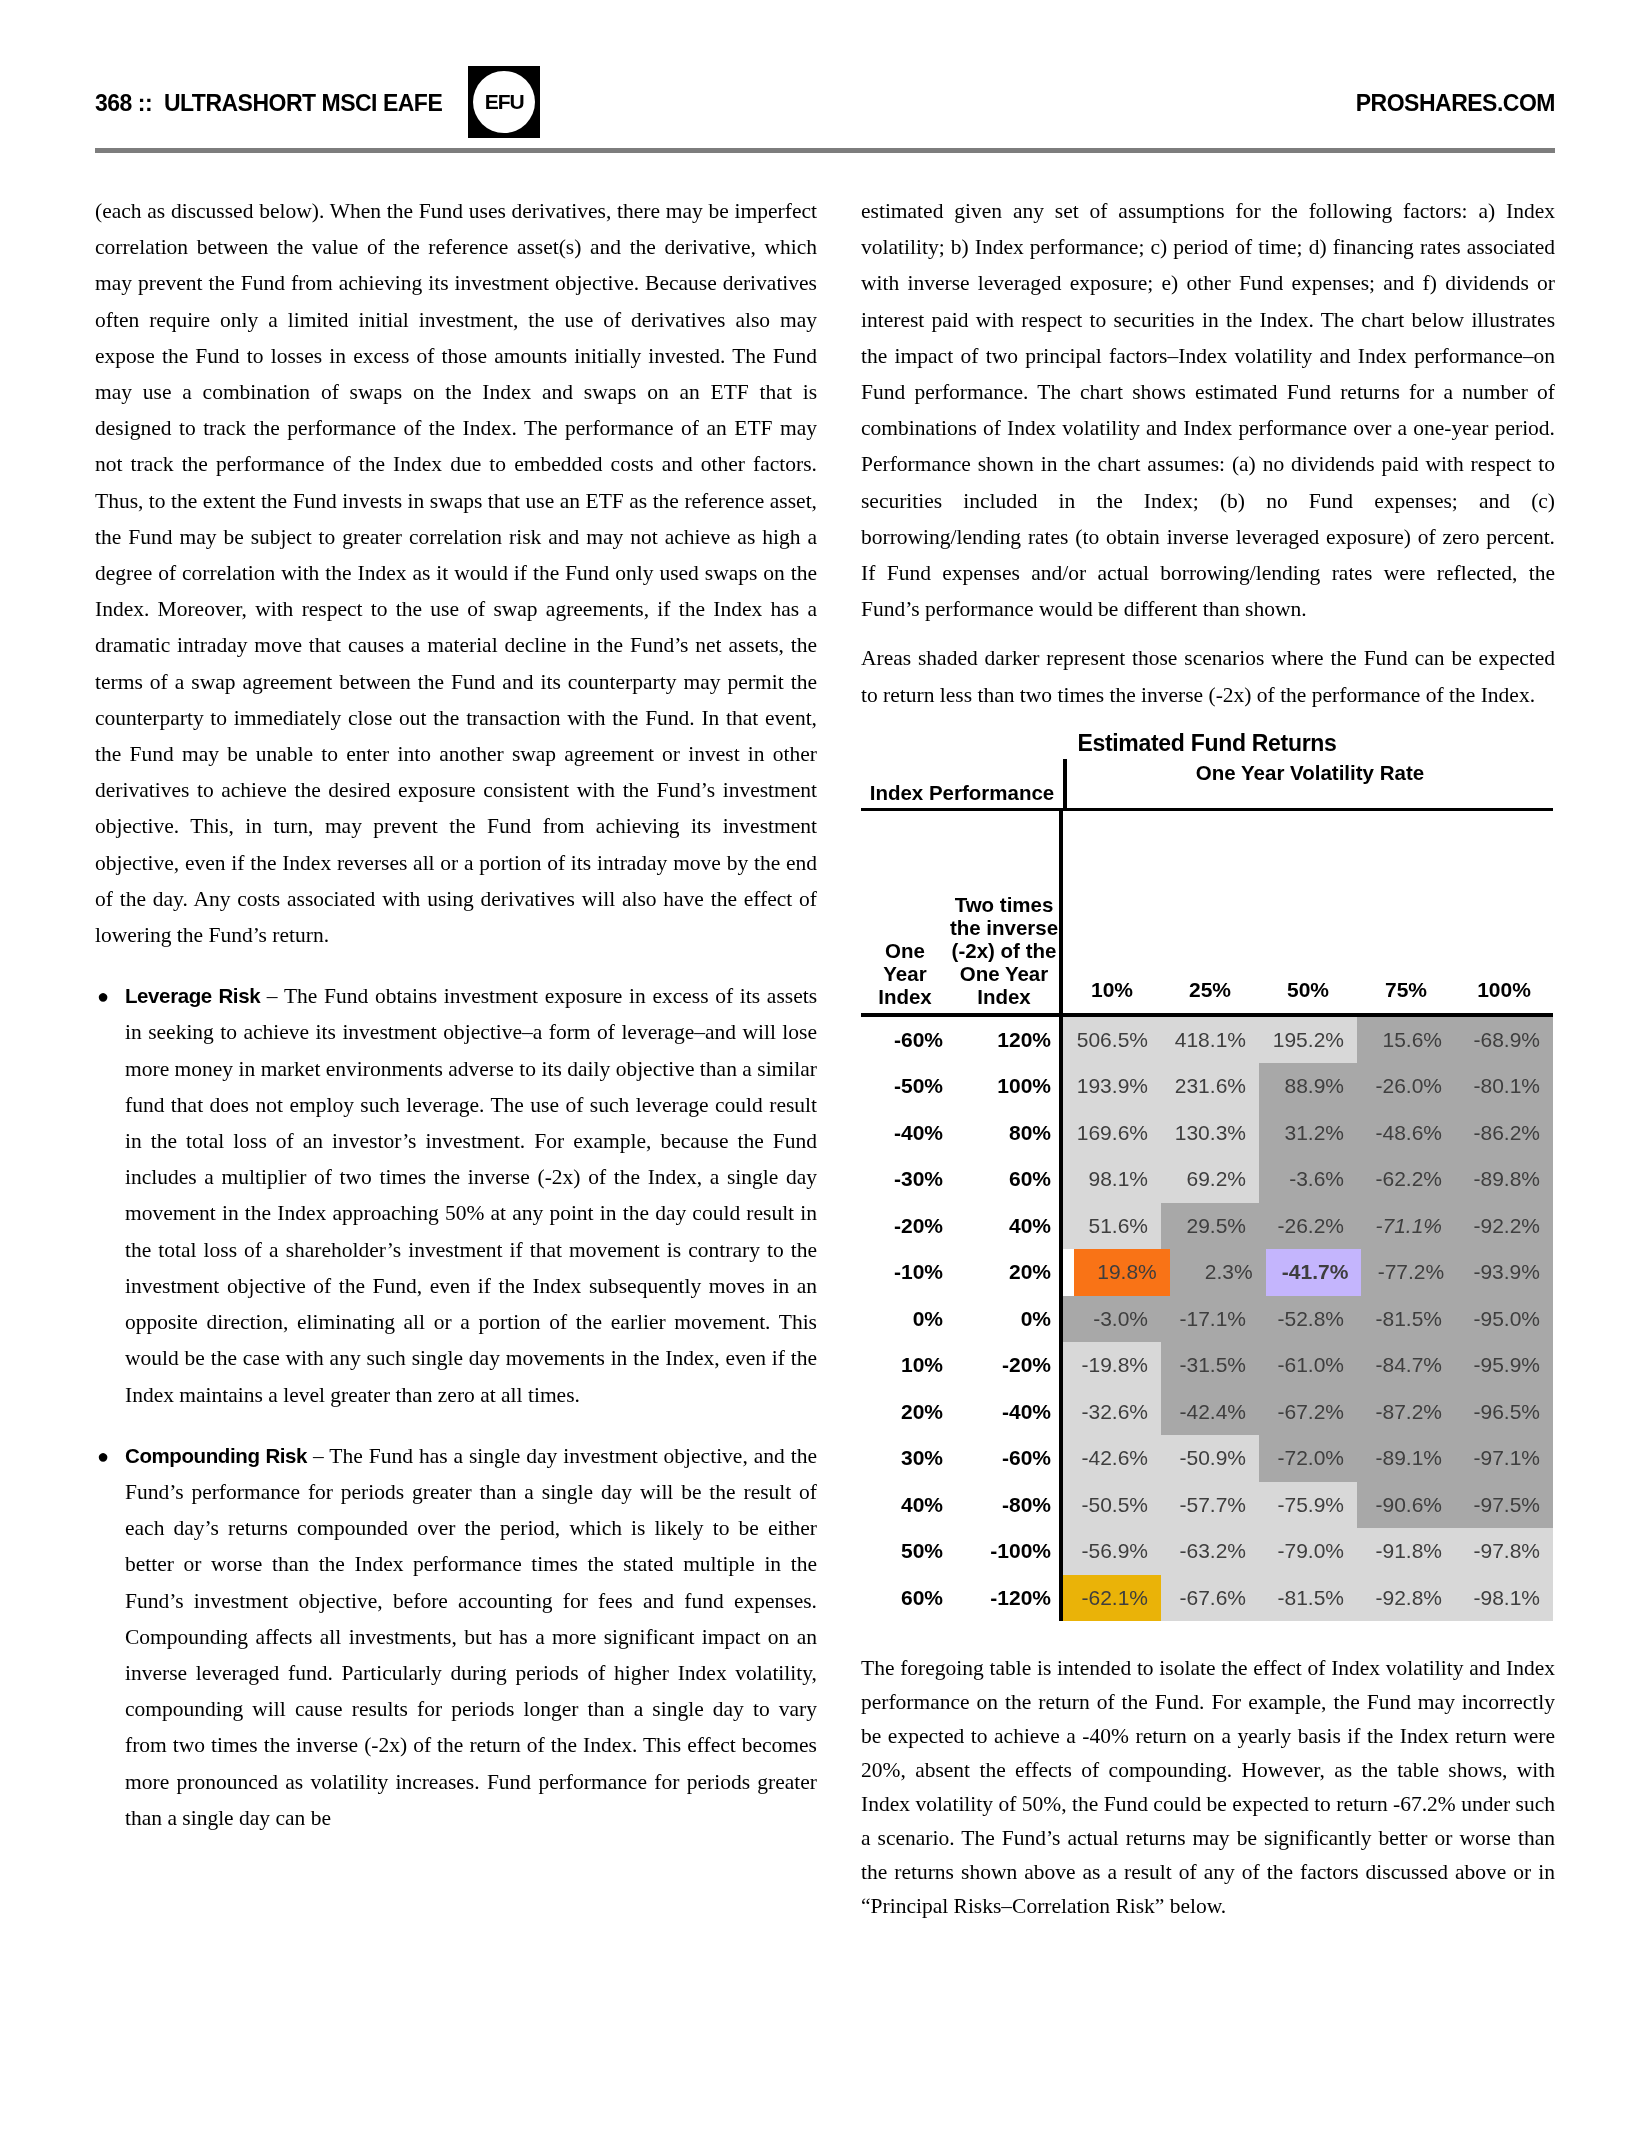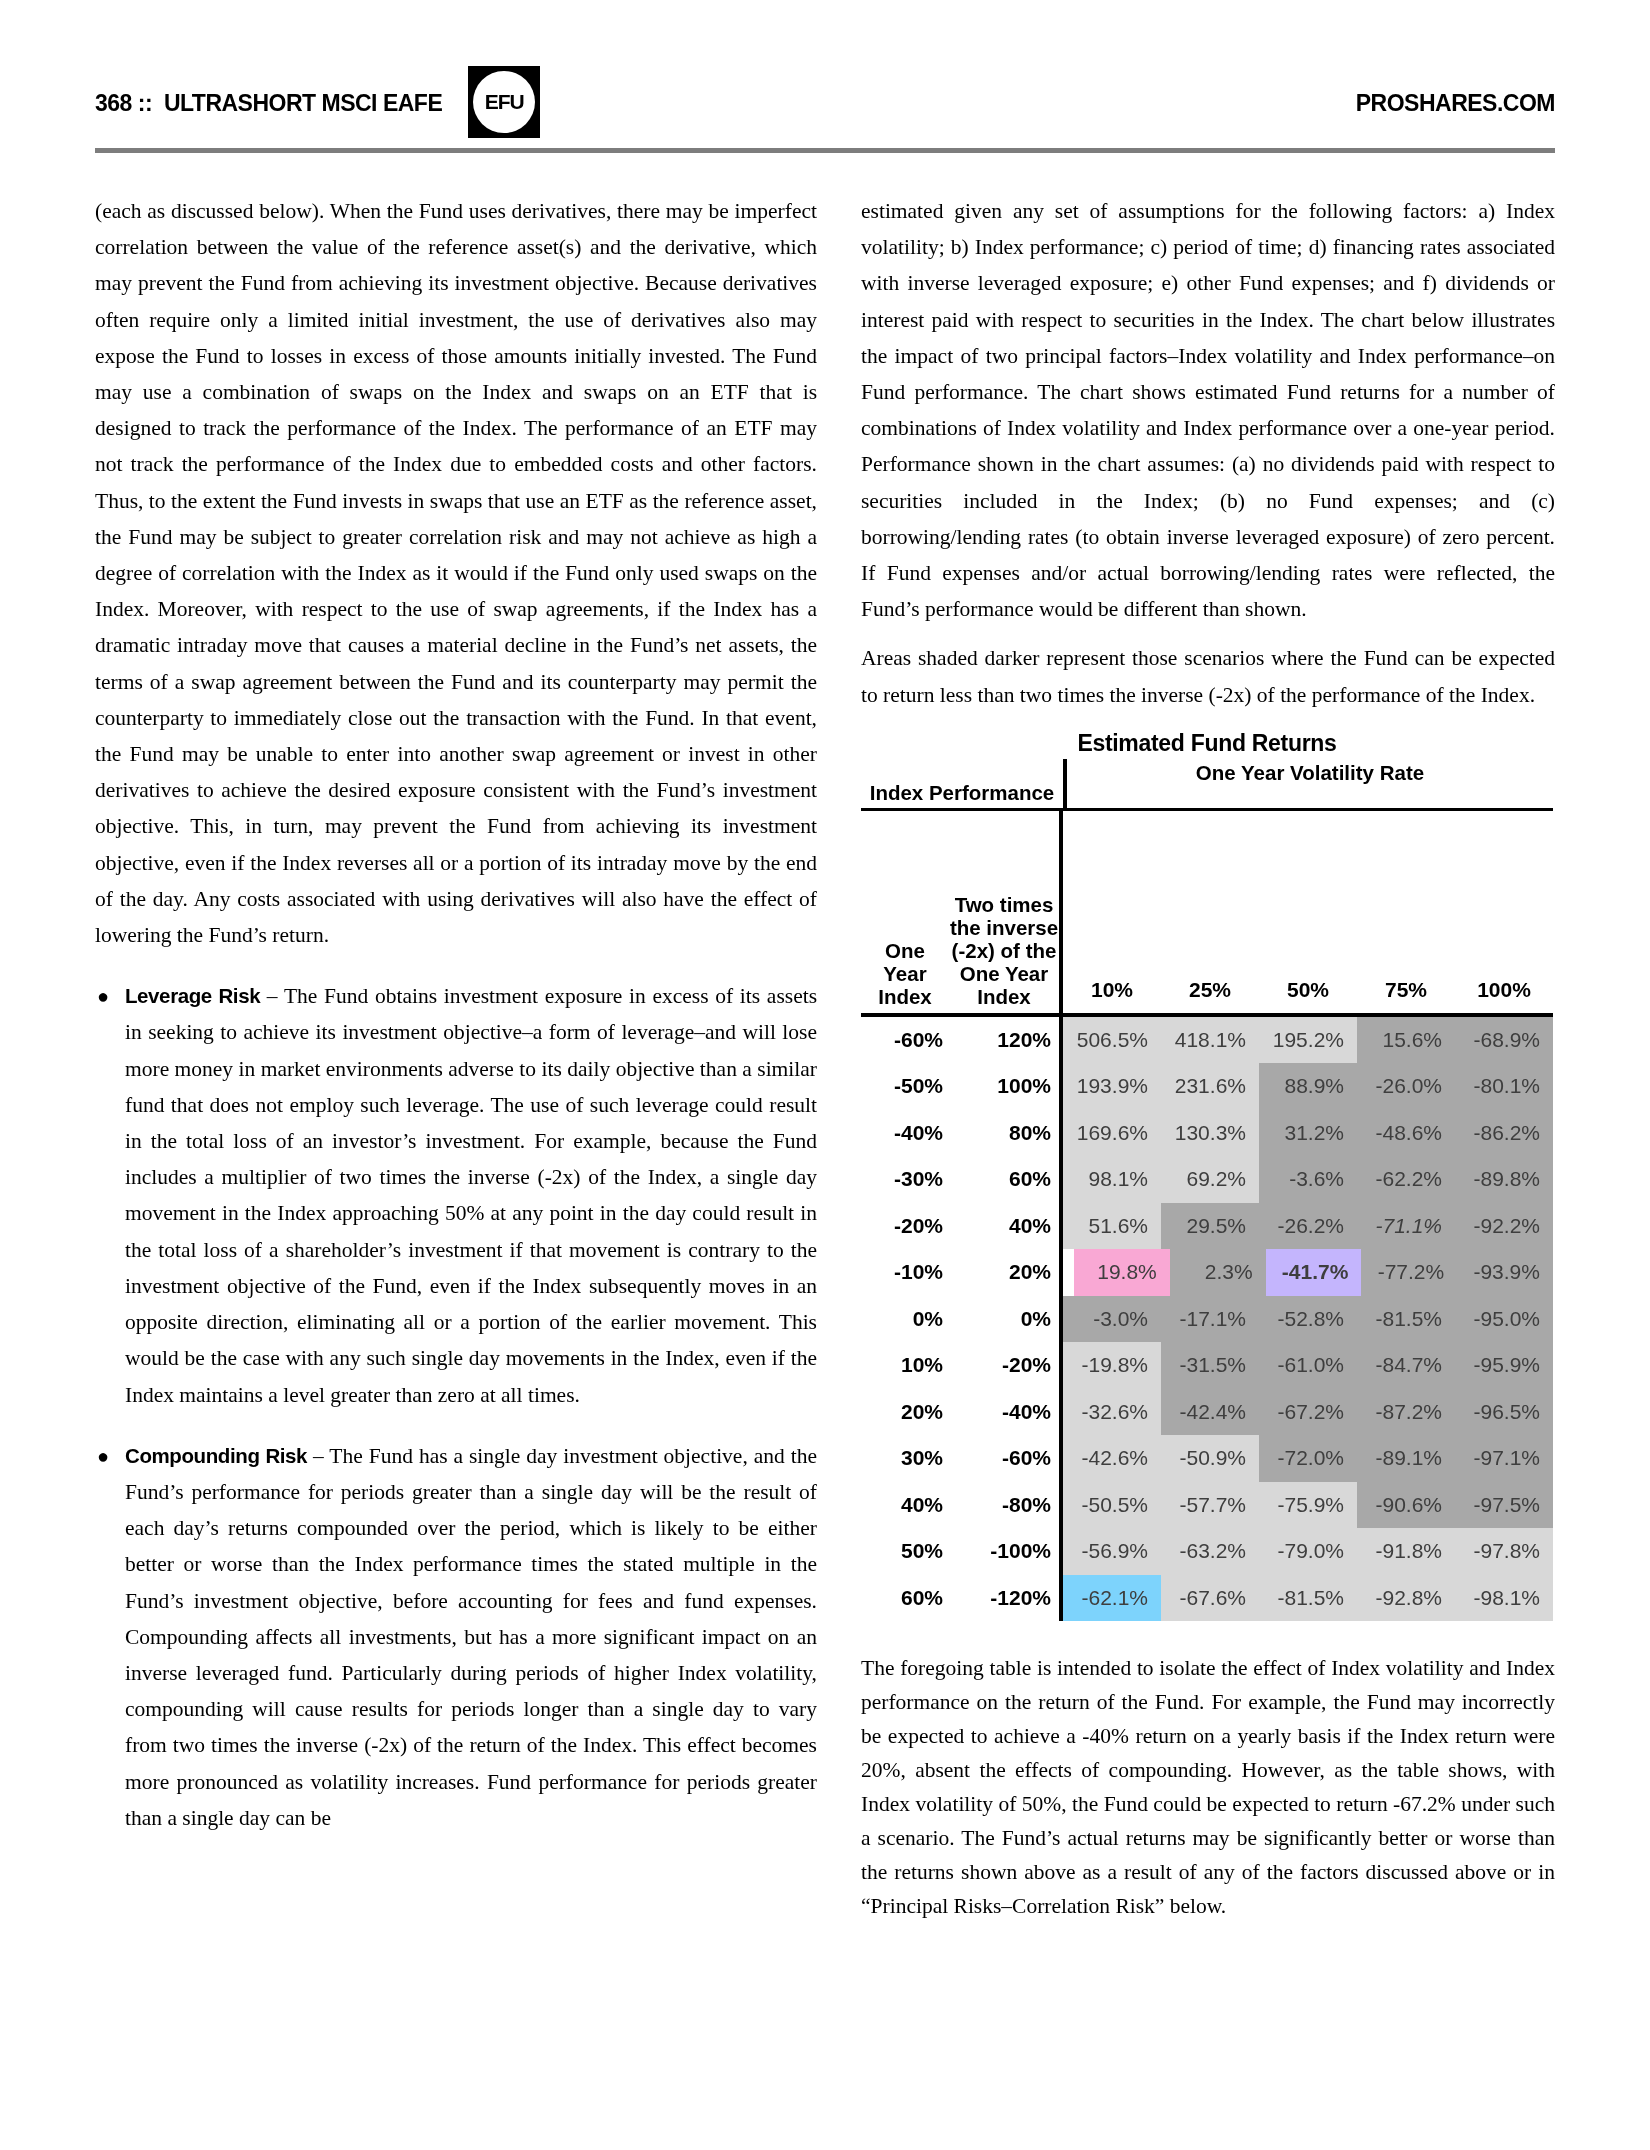--- a/index.html
+++ b/index.html
@@ -176,21 +176,21 @@
                 <div class="c vc" style="background: rgb(168, 168, 168);">-26.2%</div>
                 <div class="c vc" style="background: rgb(168, 168, 168); font-style: italic;">-71.1%</div>
                 <div class="c vc" style="background: rgb(168, 168, 168);">-92.2%</div>
               </div>
             </div>
             <div class="trow">
               <div class="c c1">-10%</div>
               <div class="c c2">20%</div>
               <div class="vl"></div>
               <div class="vols">
-                <div class="c vc" style="background: #f9a8d4; margin-left: 11px;">19.8%</div>
+                <div class="c vc" style="background: #f97316; margin-left: 11px;">19.8%</div>
                 <div class="c vc" style="background: rgb(168, 168, 168);">2.3%</div>
                 <div class="c vc" style="background: #c4b5fd; font-weight: bold;">-41.7%</div>
                 <div class="c vc" style="background: rgb(168, 168, 168);">-77.2%</div>
                 <div class="c vc" style="background: rgb(168, 168, 168);">-93.9%</div>
               </div>
             </div>
             <div class="trow">
               <div class="c c1">0%</div>
               <div class="c c2">0%</div>
               <div class="vl"></div>
@@ -260,21 +260,21 @@
                 <div class="c vc" style="background: rgb(216, 216, 216);">-79.0%</div>
                 <div class="c vc" style="background: rgb(216, 216, 216);">-91.8%</div>
                 <div class="c vc" style="background: rgb(216, 216, 216);">-97.8%</div>
               </div>
             </div>
             <div class="trow">
               <div class="c c1">60%</div>
               <div class="c c2">-120%</div>
               <div class="vl"></div>
               <div class="vols">
-                <div class="c vc" style="background: #7dd3fc;">-62.1%</div>
+                <div class="c vc" style="background: #eab308;">-62.1%</div>
                 <div class="c vc" style="background: rgb(216, 216, 216);">-67.6%</div>
                 <div class="c vc" style="background: rgb(216, 216, 216);">-81.5%</div>
                 <div class="c vc" style="background: rgb(216, 216, 216);">-92.8%</div>
                 <div class="c vc" style="background: rgb(216, 216, 216);">-98.1%</div>
               </div>
             </div>
           </div>
       </div>
 
       <p class="para closing">The foregoing table is intended to isolate the effect of Index volatility and Index performance on the return of the Fund. For example, the Fund may incorrectly be expected to achieve a -40% return on a yearly basis if the Index return were 20%, absent the effects of compounding. However, as the table shows, with Index volatility of 50%, the Fund could be expected to return -67.2% under such a scenario. The Fund’s actual returns may be significantly better or worse than the returns shown above as a result of any of the factors discussed above or in “Principal Risks–Correlation Risk” below.</p>

